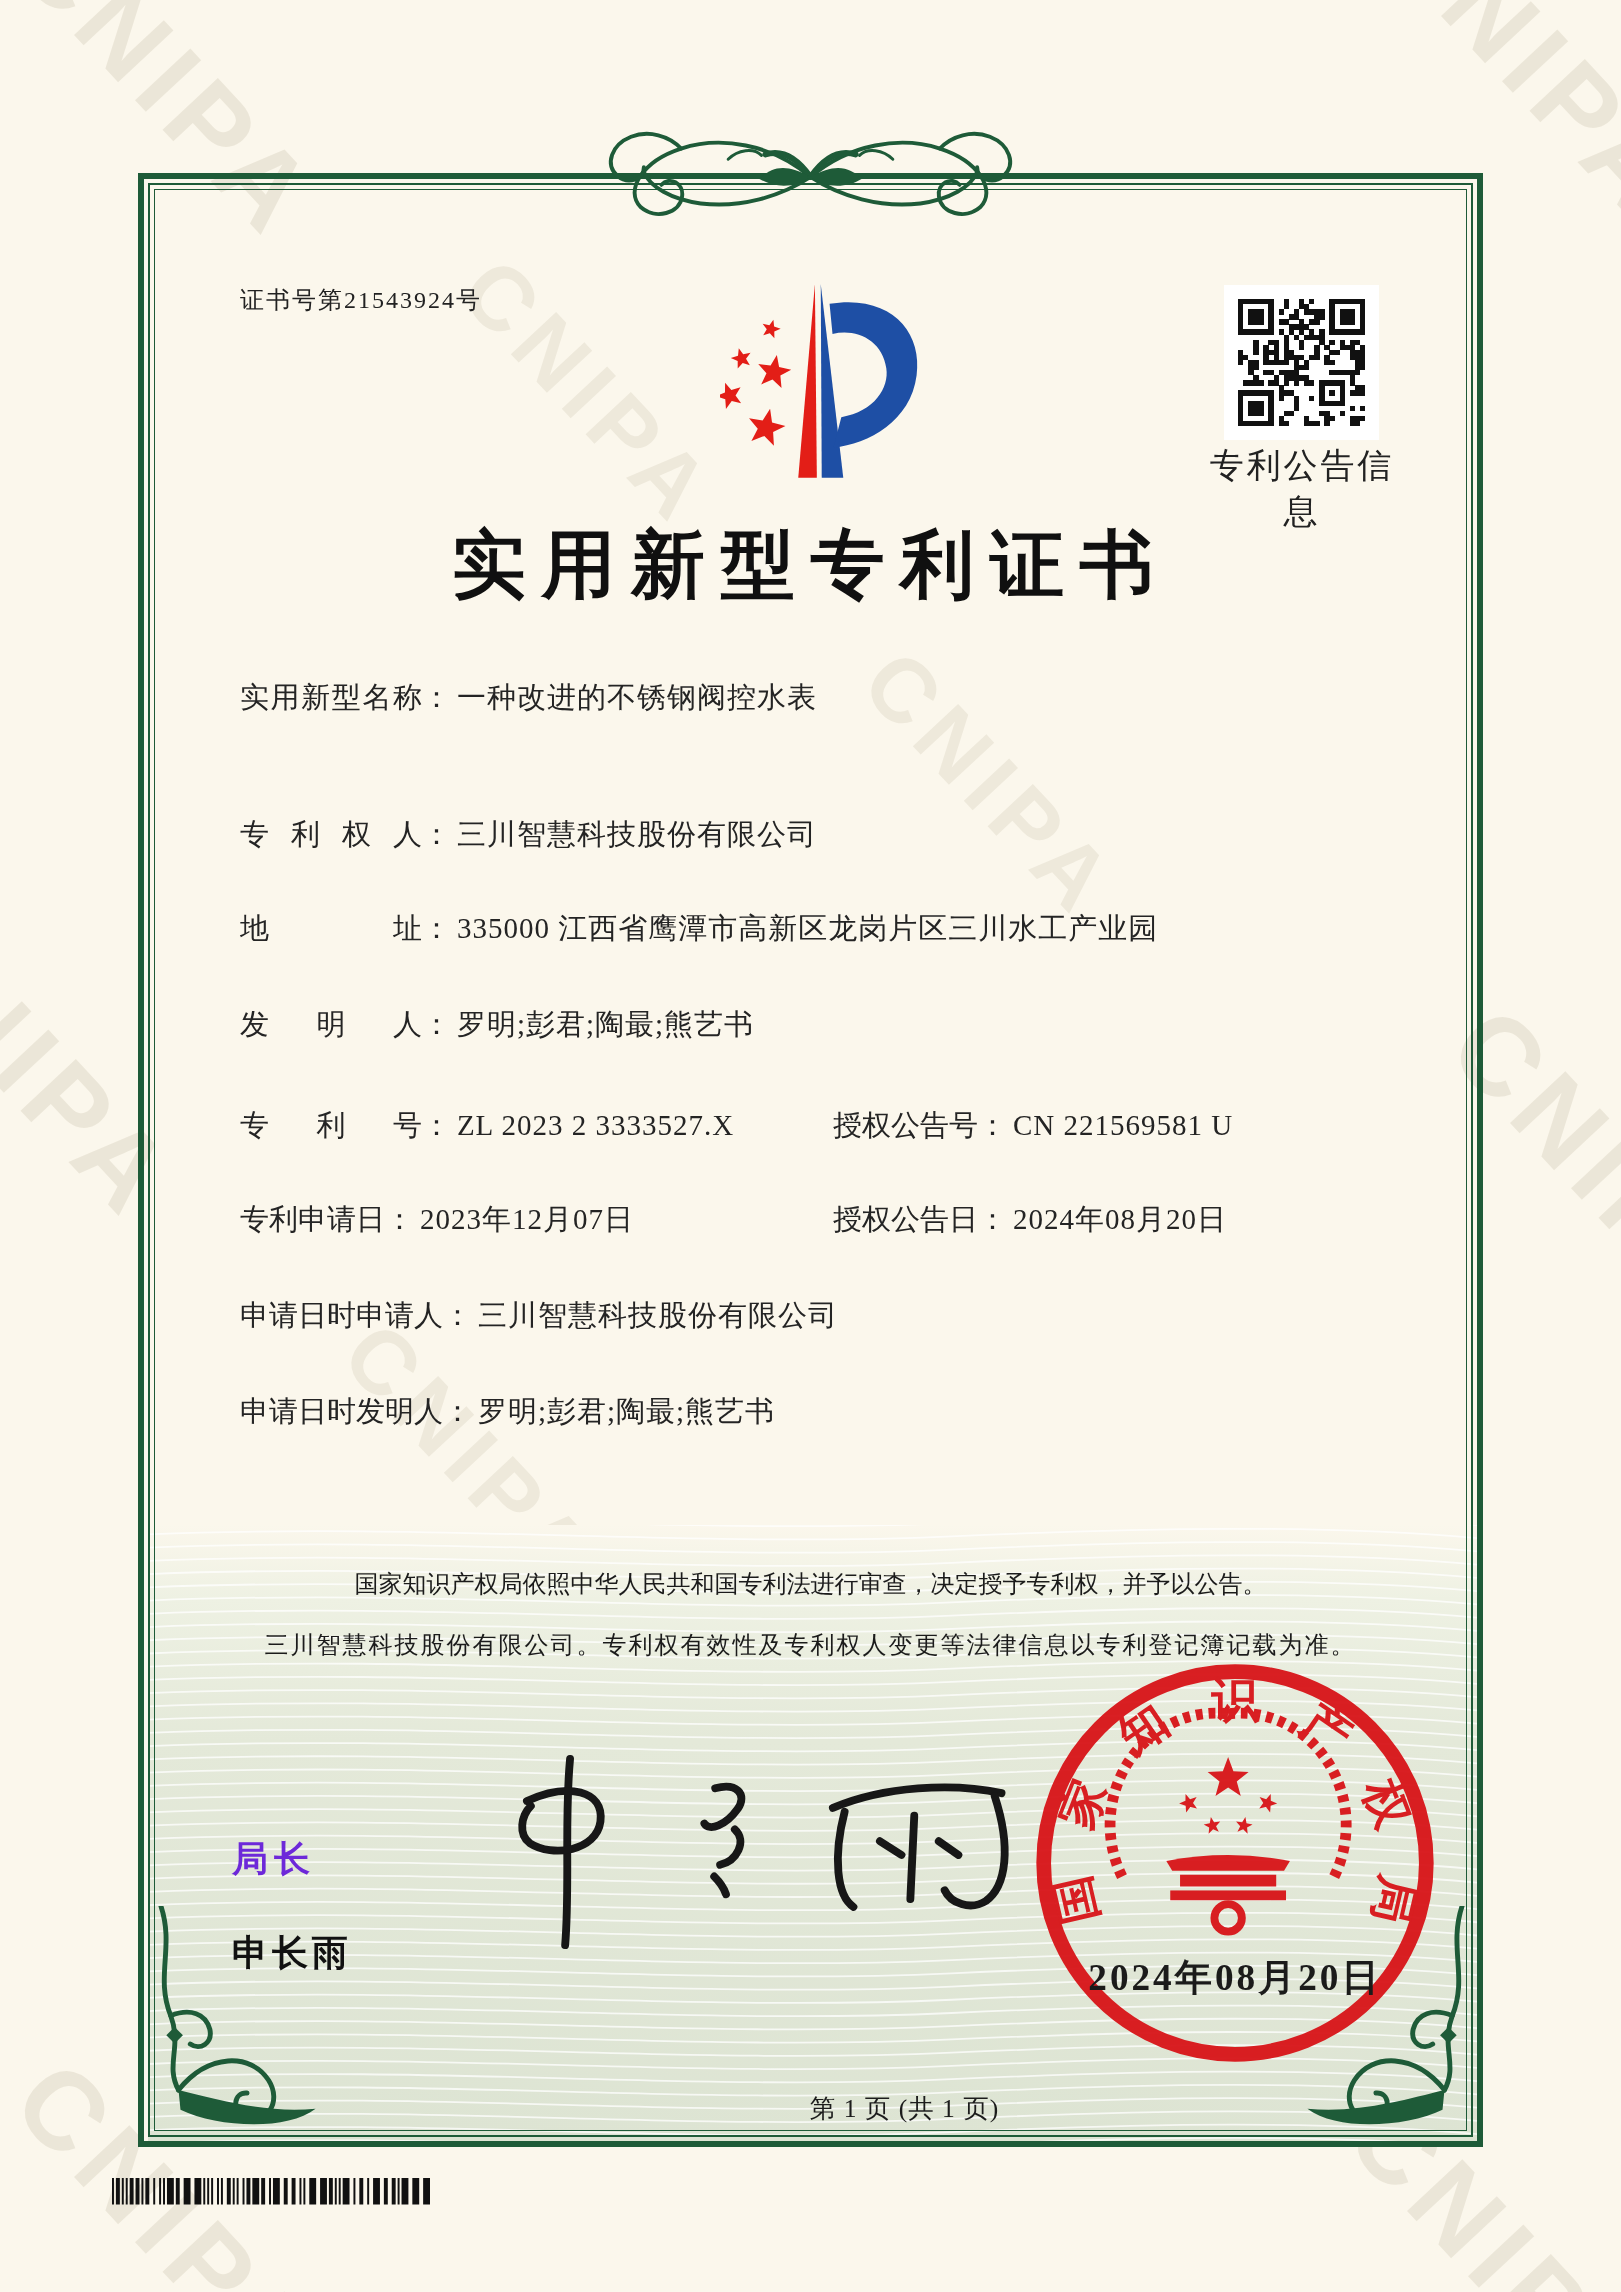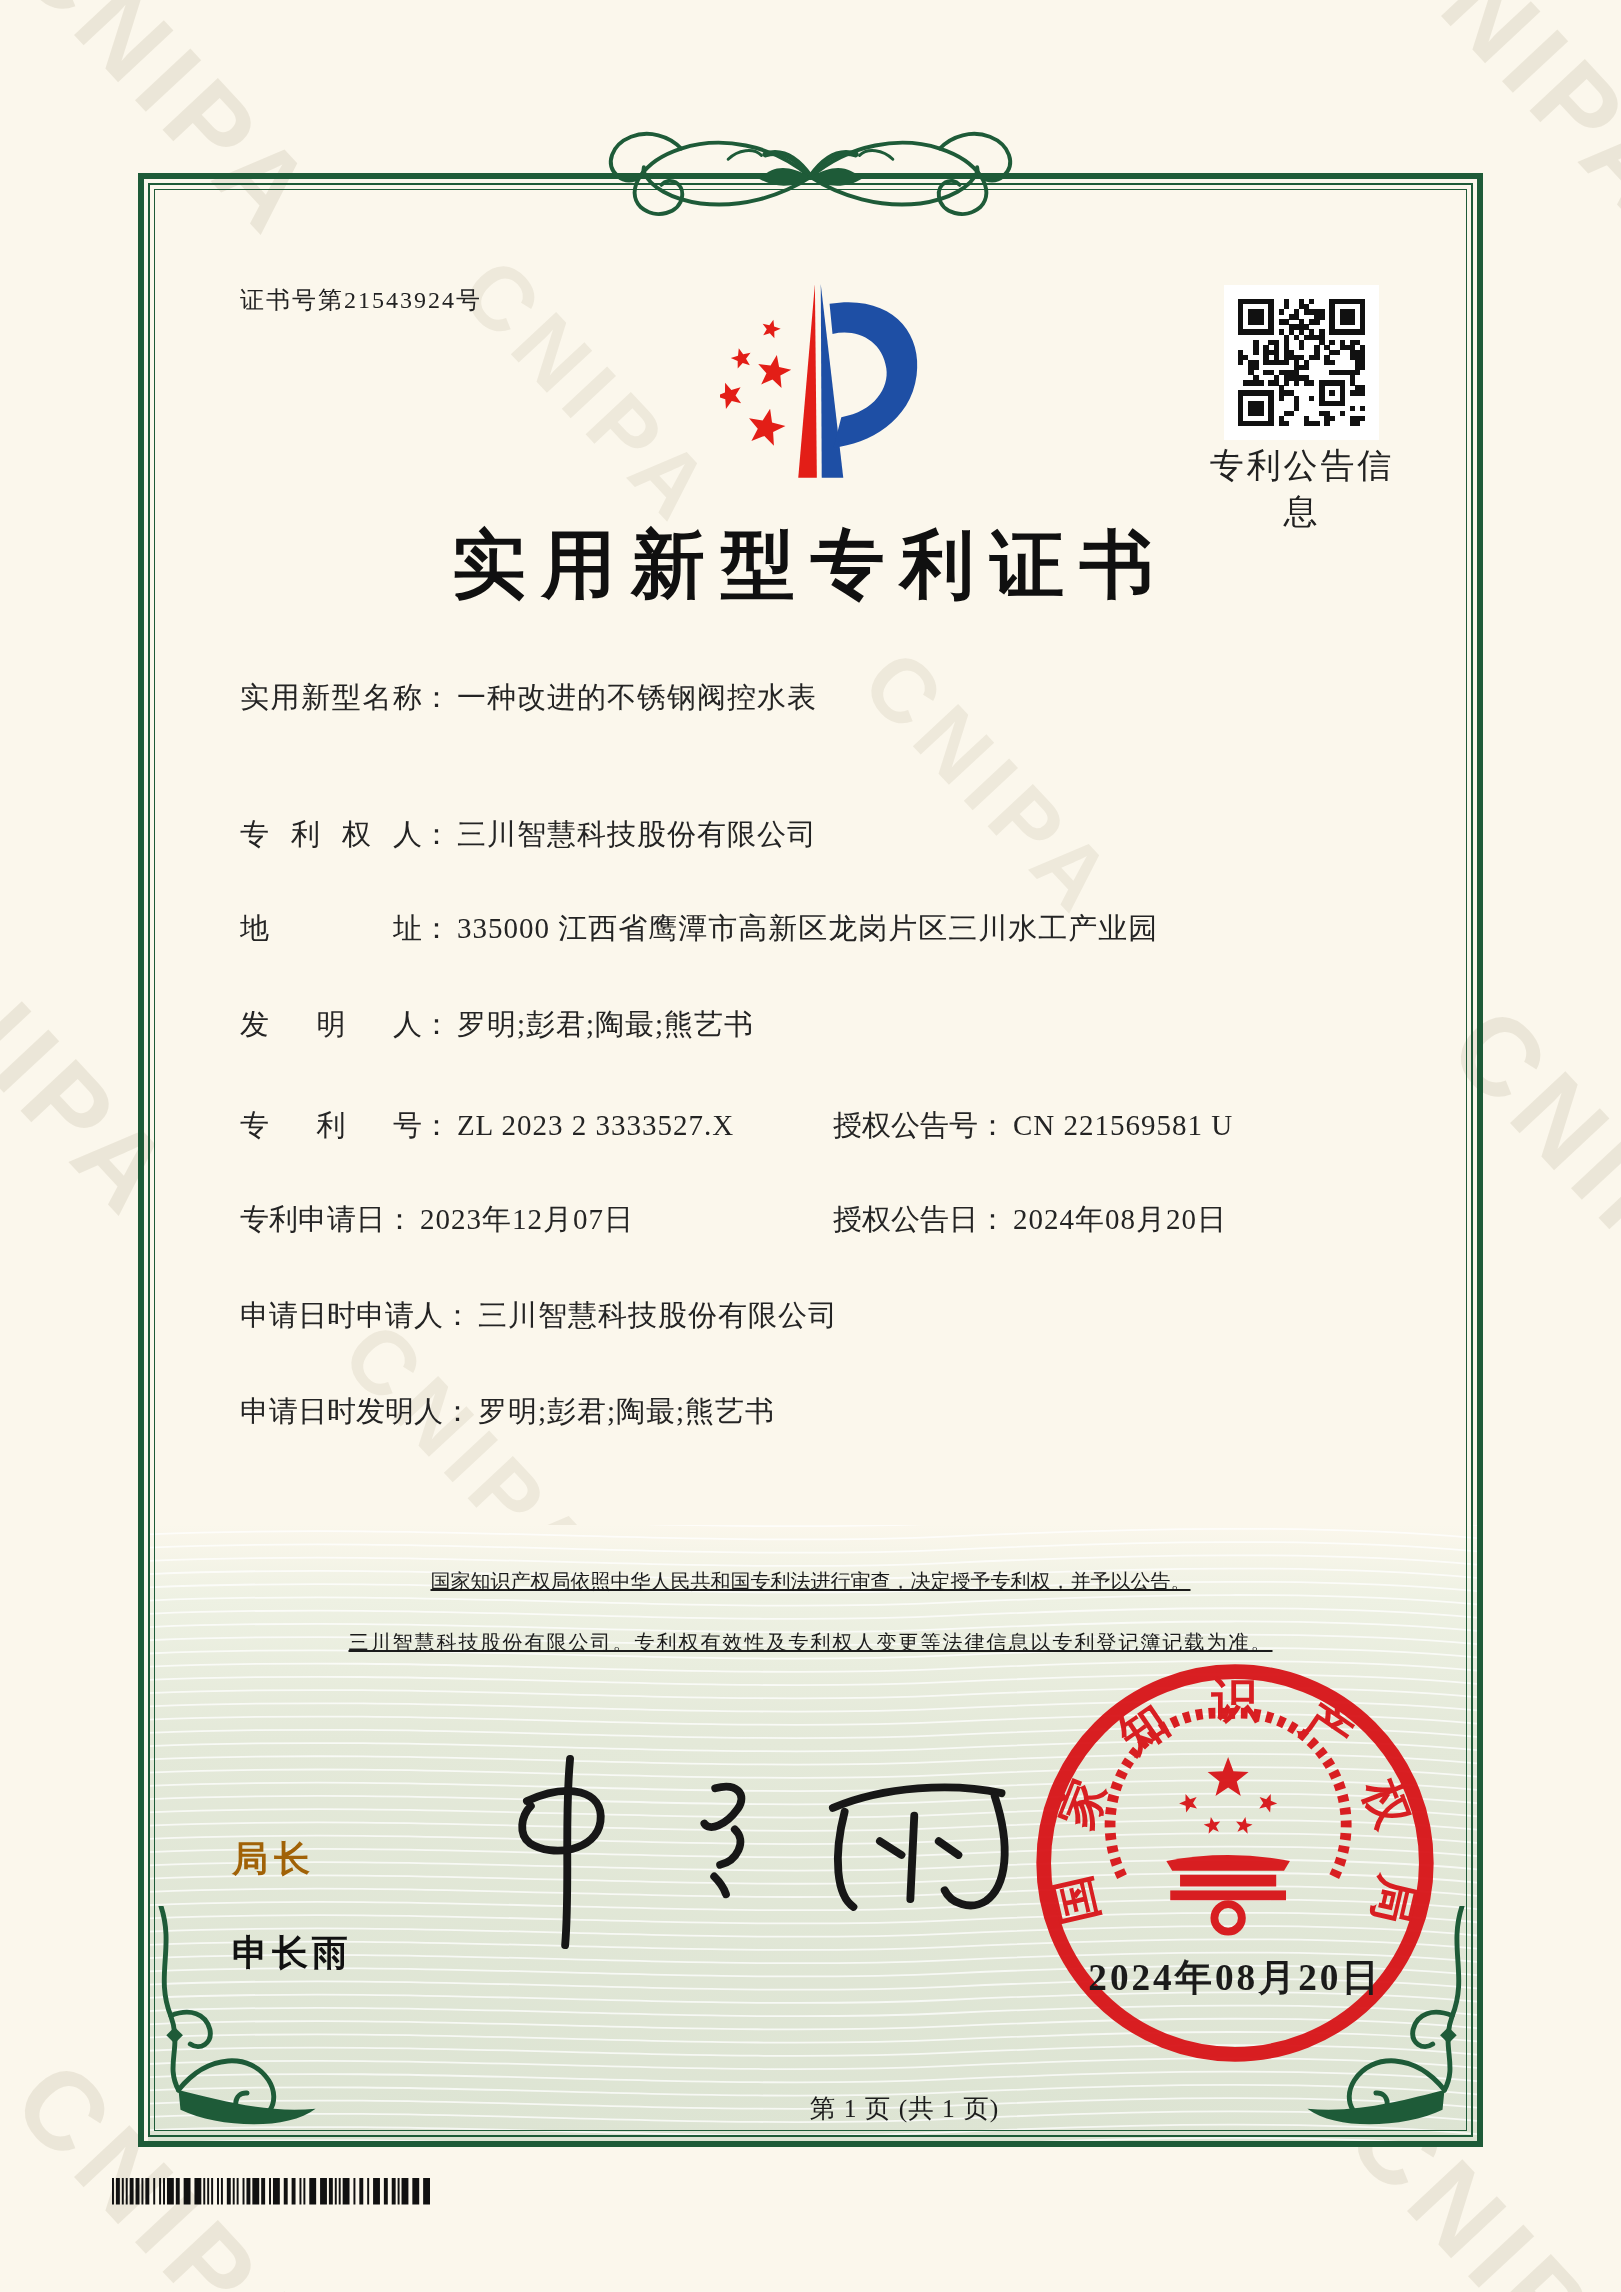--- a/index.html
+++ b/index.html
@@ -27,24 +27,24 @@
   .qr-caption{position:absolute;left:1192px;top:443px;width:220px;text-align:center;
               font-size:34px;letter-spacing:2.9px;z-index:5;}
   .title{position:absolute;left:138px;top:484px;width:1345px;text-align:center;
          font-size:74px;font-weight:700;letter-spacing:15.7px;color:#101010;z-index:5;margin-top:32px;}
   .row{position:absolute;left:240px;font-size:29px;white-space:nowrap;z-index:5;color:#242424;}
   .jlabel{display:inline-block;width:182px;text-align:justify;text-align-last:justify;}
   .nlabel{display:inline-block;}
   .colon{display:inline-block;margin-right:5.9px;}
   .val{letter-spacing:1px;}
   .col2{position:absolute;left:593px;top:0;white-space:nowrap;}
-  .stmt{position:absolute;left:138px;width:1345px;text-align:center;font-size:20px;
-        color:#1b1b1b;z-index:5;text-decoration:underline;}
+  .stmt{position:absolute;left:138px;width:1345px;text-align:center;font-size:24px;
+        color:#1b1b1b;z-index:5;}
   .sig-title{position:absolute;left:232px;top:1835px;font:700 36px "Liberation Sans","DejaVu Sans",sans-serif;
-             letter-spacing:5.9px;color:#a16207;z-index:5;}
+             letter-spacing:5.9px;color:#6d28d9;z-index:5;}
   .sig-name{position:absolute;left:232px;top:1917px;font:700 36px "Liberation Sans","DejaVu Sans",sans-serif;
             letter-spacing:3.9px;color:#111;z-index:5;margin-top:12px;}
   .sig-svg{position:absolute;left:421px;top:1747px;z-index:5;}
   .seal{position:absolute;left:1027px;top:1653px;z-index:6;opacity:.95;}
   .seal-char{font:700 48px "Liberation Serif","DejaVu Serif",serif;fill:#d81418;}
   .seal-date{font:700 38px "Liberation Serif","DejaVu Serif",serif;fill:#111;letter-spacing:3px;}
   .footer{position:absolute;left:138px;top:2091px;width:1455px;text-align:center;
           font-size:25.5px;letter-spacing:1px;z-index:5;color:#1c1c1c;margin-left:39px;}
   .barcode{position:absolute;left:112px;top:2178px;z-index:5;}
 </style>

